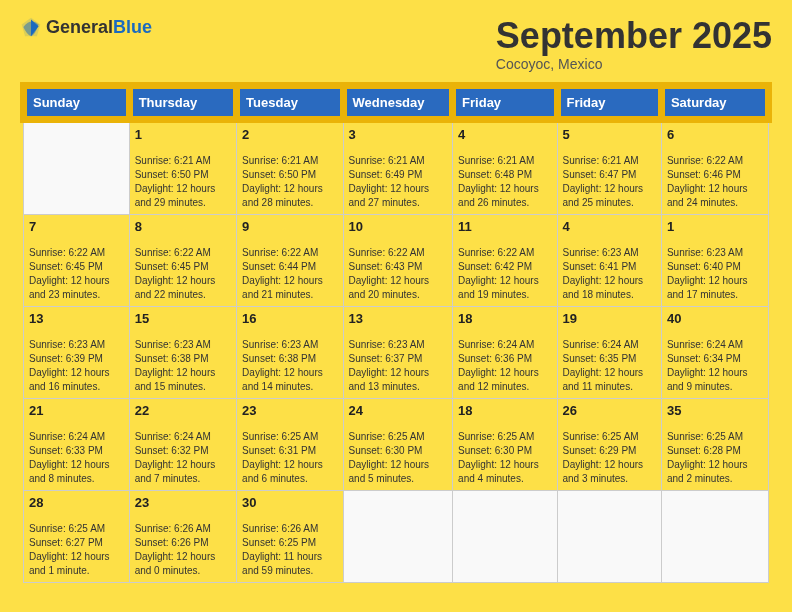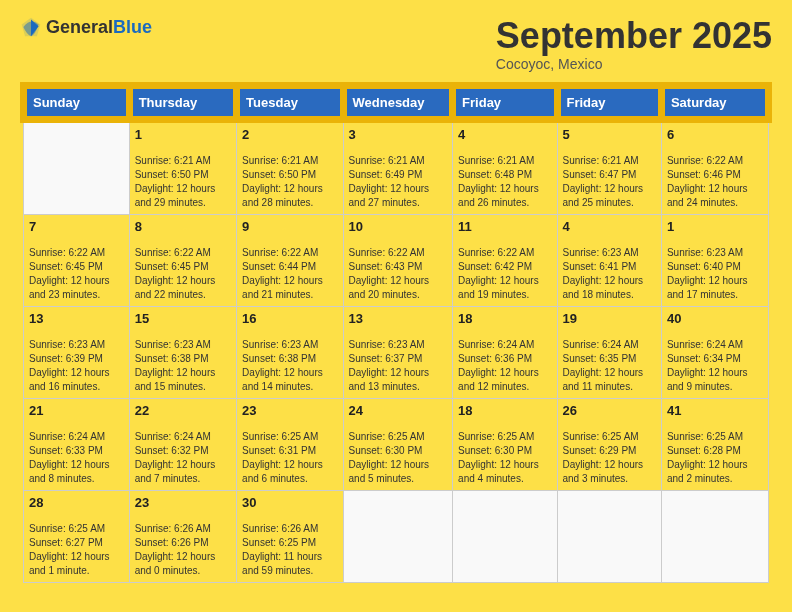--- a/index.html
+++ b/index.html
@@ -307,21 +307,21 @@
 and 4 minutes.</div>
           </td>
           <td>
             <div class="day-number">26</div>
             <div class="day-info" style="white-space: pre-line;">Sunrise: 6:25 AM
 Sunset: 6:29 PM
 Daylight: 12 hours
 and 3 minutes.</div>
           </td>
           <td>
-            <div class="day-number">41</div>
+            <div class="day-number">35</div>
             <div class="day-info" style="white-space: pre-line;">Sunrise: 6:25 AM
 Sunset: 6:28 PM
 Daylight: 12 hours
 and 2 minutes.</div>
           </td>
         </tr>
         <tr>
           <td>
             <div class="day-number">28</div>
             <div class="day-info" style="white-space: pre-line;">Sunrise: 6:25 AM

